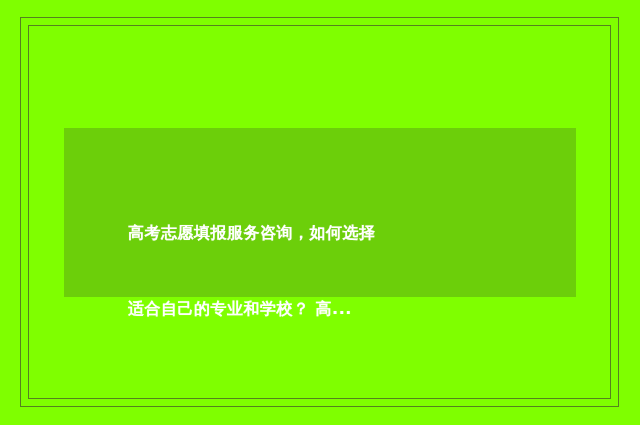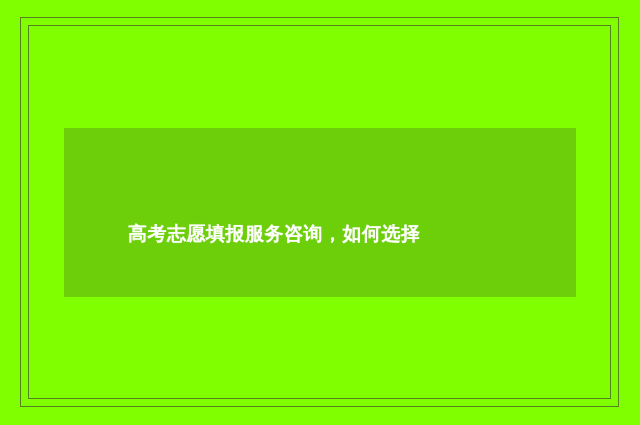--- a/index.html
+++ b/index.html
@@ -56,21 +56,21 @@
     background: #6ccf0a;
   }
 
   
   .caption-text {
     position: absolute;
     left: 128px;
     top: 176px;
     width: 420px;
     color: #ffffff;
-    font-size: 19px;
+    font-size: 16px;
     font-weight: bold;
     line-height: 38px;
     letter-spacing: 0.5px;
     white-space: pre-line;
     text-shadow: 0 0 1px rgba(255,255,255,0.45);
   }
 
   .caption-line {
     display: block;
   }
@@ -83,15 +83,16 @@
   <div class="backdrop" style="background: rgb(127, 255, 0);"></div>
 
   <div class="frame-outer" style="border-color: rgb(85, 130, 31);"></div>
 
   <div class="frame-inner" style="border-color: rgb(85, 130, 31);"></div>
 
   <div class="caption-panel" style="background: rgb(108, 207, 10);"></div>
 
   <div class="caption-text" style="color: rgb(255, 255, 255);">
     <span class="caption-line">高考志愿填报服务咨询，如何选择</span>
+    <span class="caption-line">适合自己的专业和学校？ 高...</span>
   </div>
 
 </div>
 
 </body></html>

